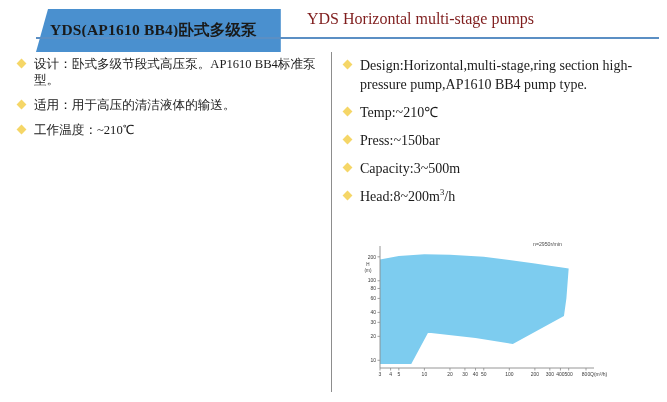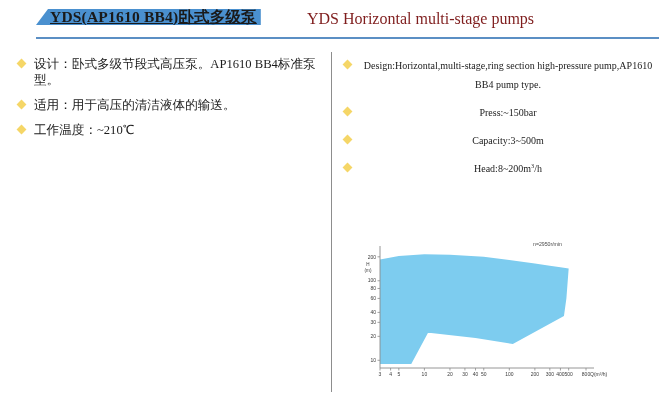--- a/index.html
+++ b/index.html
@@ -20,34 +20,33 @@
     position: absolute;
     left: 0;
     top: 0;
     width: 667px;
     height: 44px;
   }
   #header-banner {
     position: absolute;
     left: 36px;
     top: 9px;
-    height: 16px;
-    padding: 0 4px 0 14px;
+    height: 43px;
+    padding: 0 24px 0 14px;
     background: #4a90cf;
     color: #1a1a1a;
     font-size: 15.5px;
     font-weight: bold;
     letter-spacing: 0.2px;
     display: flex;
     align-items: center;
     white-space: nowrap;
     -webkit-clip-path: polygon(12px 0, 100% 0, 100% 100%, 0 100%);
     clip-path: polygon(12px 0, 100% 0, 100% 100%, 0 100%);
     font-family: "Liberation Serif", serif;
-    text-decoration: underline;
   }
   #header-subtitle {
     position: absolute;
     left: 307px;
     top: 10px;
     font-size: 16px;
     color: #7f1d1d;
     white-space: nowrap;
     font-family: "Liberation Serif", serif;
   }
@@ -100,24 +99,23 @@
   #col-left .bullet-text  {
     font-size: 12.6px;
     line-height: 16px;
     font-family: "Liberation Serif", serif;
   }
   #col-left .diamond      { margin-top: 4px; }
 
   
   #col-right .bullet-row  { margin-bottom: 9px; }
   #col-right .bullet-text {
-    font-size: 10px;
+    font-size: 14px;
     line-height: 19px;
     font-family: "Liberation Serif", serif;
-    text-align: center;
   }
   #col-right .diamond     { margin-top: 5px; }
 
   sup { font-size: 0.62em; vertical-align: super; line-height: 0; }
 
   
   #chart-wrap {
     position: absolute;
     left: 358px;
     top: 236px;
@@ -160,20 +158,24 @@
 </div>
 
 <div id="col-right" class="col">
 
   <div class="bullet-row">
     <span class="diamond"></span>
     <span class="bullet-text">Design:Horizontal,multi-stage,ring section high-pressure pump,AP1610 BB4 pump type.</span>
   </div>
 
 
+  <div class="bullet-row">
+    <span class="diamond"></span>
+    <span class="bullet-text">Temp:~210℃</span>
+  </div>
 
   <div class="bullet-row">
     <span class="diamond"></span>
     <span class="bullet-text">Press:~150bar</span>
   </div>
 
   <div class="bullet-row">
     <span class="diamond"></span>
     <span class="bullet-text">Capacity:3~500m</span>
   </div>

